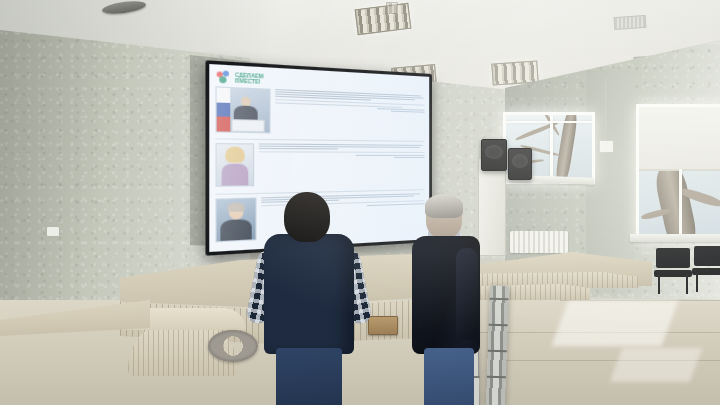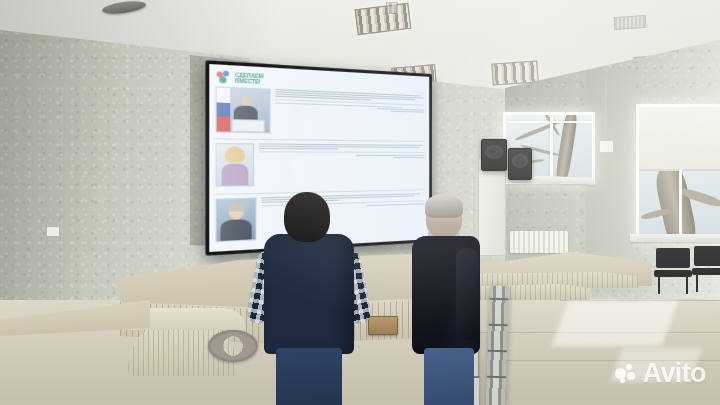--- a/index.html
+++ b/index.html
@@ -530,23 +530,14 @@
     <div class="p2-collar"></div>
     <div class="p2-head"></div>
     <div class="p2-hair"></div>
     <div class="p2-torso"></div>
     <div class="p2-arm"></div>
     <div class="p2-jeans"></div>
   </div>
 
   <div class="sun-wash"></div>
 
-  <div class="watermark">
-    <div class="wm-dots">
-      <i style="left:0;top:4px;width:11px;height:11px;"></i>
-      <i style="left:11px;top:0;width:6px;height:6px;"></i>
-      <i style="left:12px;top:8px;width:8px;height:8px;"></i>
-      <i style="left:5px;top:14px;width:5px;height:5px;"></i>
-    </div>
-    <div class="wm-text">Avito</div>
-  </div>
 
 </div>
 
 </body></html>

